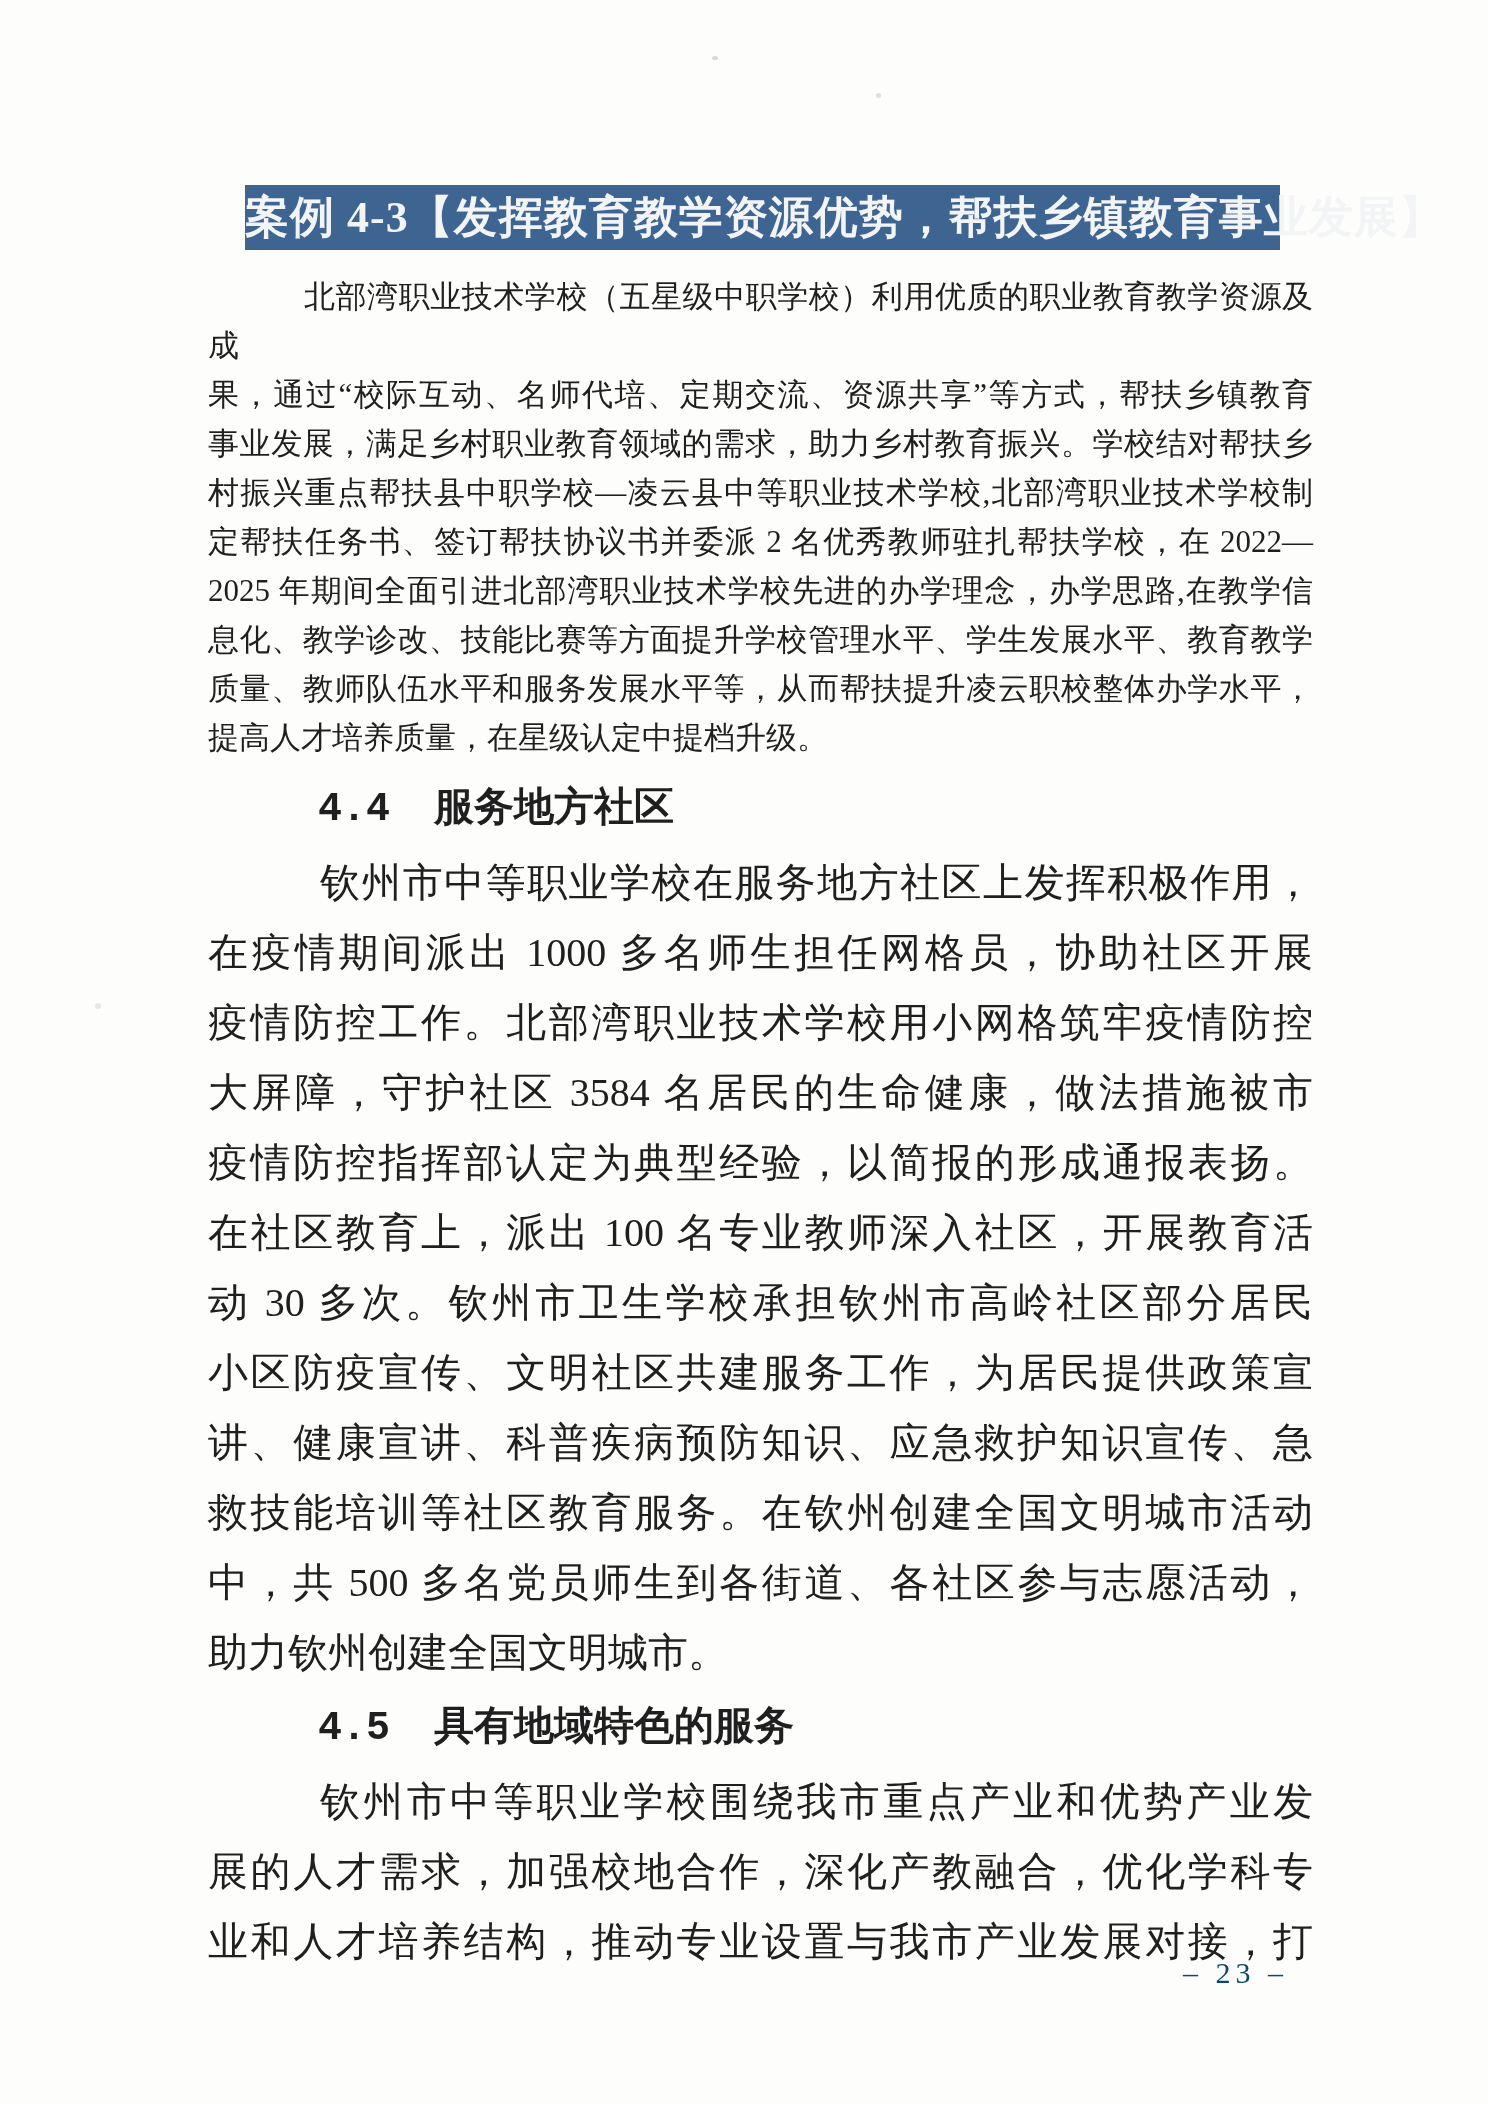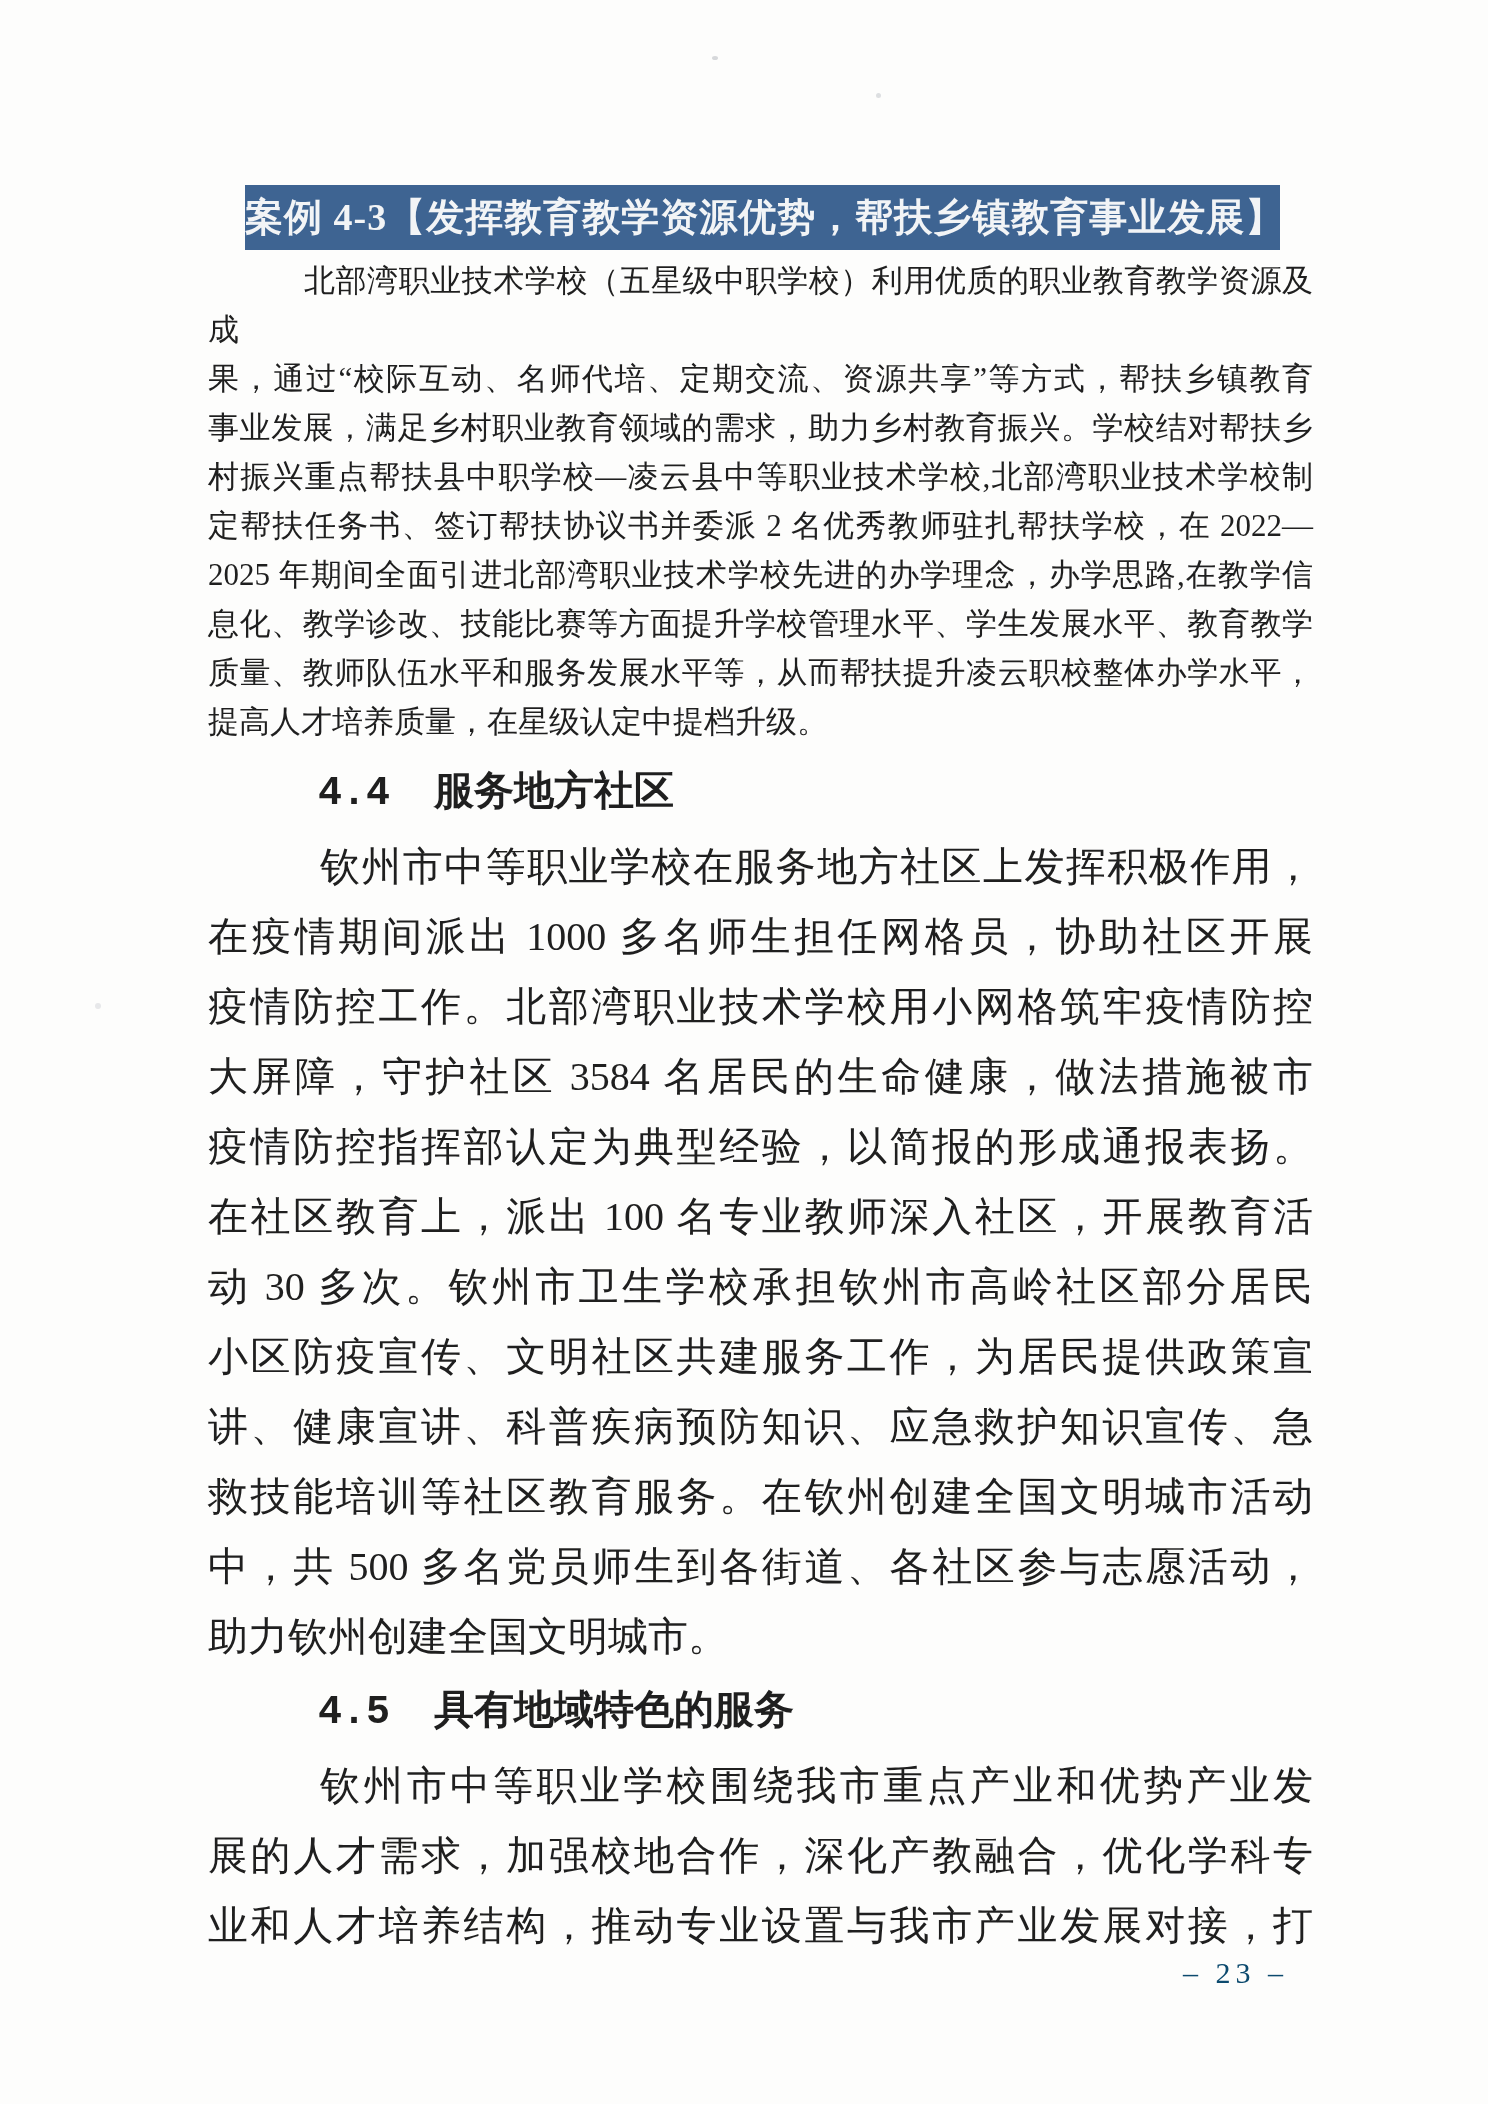--- a/index.html
+++ b/index.html
@@ -19,28 +19,28 @@
   .content {
     padding: 185px 175px 0 208px;
   }
   
   .banner {
     margin-left: 37px;
     width: 1035px;
     height: 65px;
     line-height: 65px;
     text-align: left;
-    font-size: 38px;
+    font-size: 44px;
     font-weight: bold;
     letter-spacing: 1px;
     white-space: nowrap;
   }
   
   .case-para {
-    margin-top: 6px;
+    margin-top: 22px;
     font-size: 31px;
   }
   .case-para .line {
     line-height: 49px;
     text-align: justify;
     text-align-last: justify;
     text-justify: inter-character;
     white-space: nowrap0; 
   }
   .case-para .line:first-child { text-indent: 96px; }

